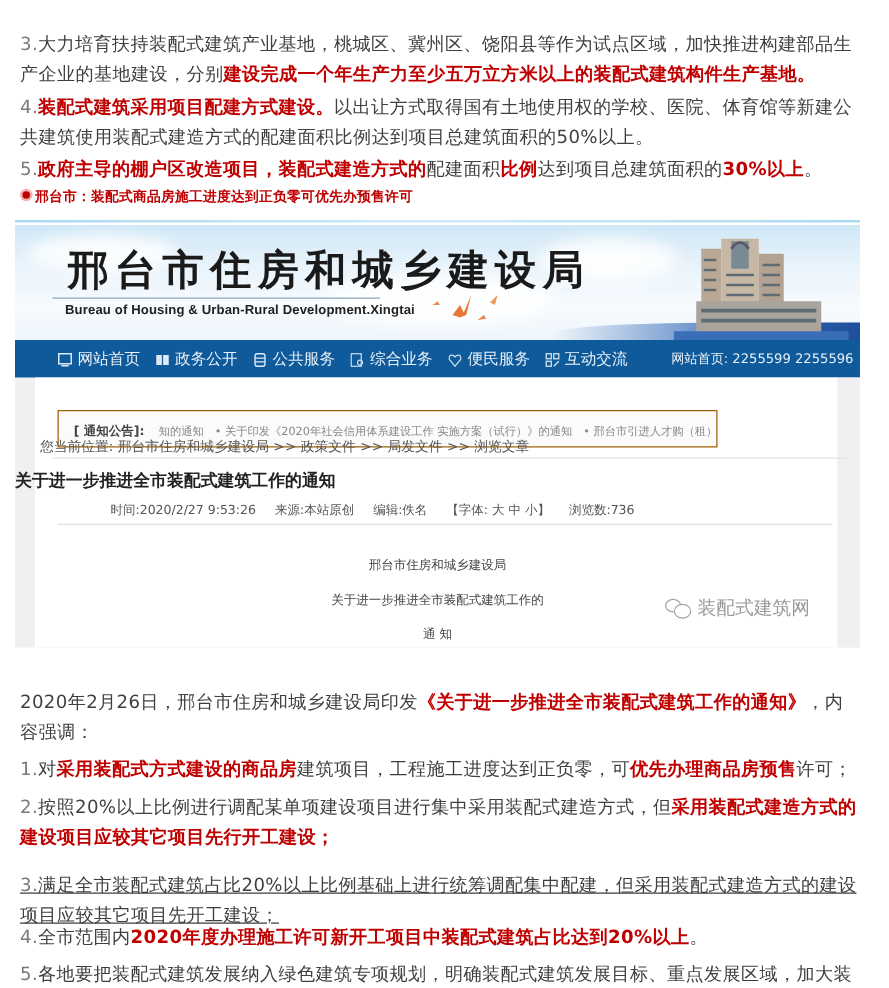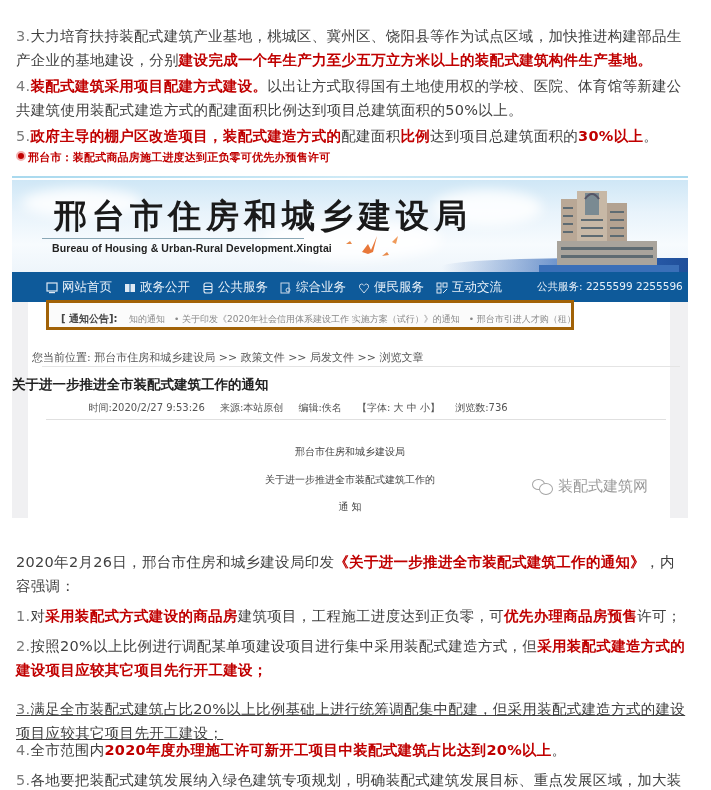--- a/index.html
+++ b/index.html
@@ -25,21 +25,21 @@
     .birds { position: absolute; left: 330px; top: 52px; color: #e8803a; font-size: 14px; }
     .building { position: absolute; left: 527px; top: 5px; width: 140px; height: 87px; }
     .wave { position: absolute; left: 430px; top: 78px; width: 246px; height: 14px; background: linear-gradient(90deg, rgba(40,90,170,0), #2f64b5 70%, #1f4f9a); border-radius: 60% 0 0 0; }
 
     .navbar { position: absolute; left: 0; top: 92px; width: 676px; height: 30px; background: #0e5a9a; color: #e8f0f8; font-size: 12.5px; }
     .nav-item { position: absolute; top: 7px; display: flex; align-items: center; gap: 4px; white-space: nowrap; }
     .nav-item .ic { display: inline-block; width: 12px; height: 12px; color: #dfe9f4; font-size: 11px; line-height: 12px; text-align: center; }
     .nav-hotline { position: absolute; left: 525px; top: 8px; font-size: 10.5px; color: #e8f0f8; white-space: nowrap; }
 
     .content-area { position: absolute; left: 16px; top: 122px; width: 642px; height: 216px; background: #ffffff; }
-    .notice-box { position: absolute; left: 34px; top: 120px; width: 528px; height: 30px; border: 3px solid #a16207; background: #fbfbfb; font-size: 9px; color: #888; white-space: nowrap; overflow: hidden; }
+    .notice-box { position: absolute; left: 34px; top: 148px; width: 528px; height: 30px; border: 1px solid #a16207; background: #fbfbfb; font-size: 9px; color: #888; white-space: nowrap; overflow: hidden; }
     .notice-label { position: absolute; left: 12px; top: 9px; font-weight: bold; color: #444; font-size: 10px; }
     .notice-items { position: absolute; left: 80px; top: 10px; }
     .notice-items span { margin-right: 6px; }
     .breadcrumb { position: absolute; left: 20px; top: 170px; font-size: 11px; color: #555; white-space: nowrap; }
     .bc-rule { position: absolute; left: 30px; top: 186px; width: 638px; height: 1px; background: #e4e4e4; }
     .article-title { position: absolute; left: 0; top: 196px; width: 692px; text-align: left; font-size: 13.5px; font-weight: bold; color: #222; }
     .article-meta { position: absolute; left: 0; top: 221px; width: 572px; text-align: center; font-size: 10px; color: #555; white-space: nowrap; }
     .article-meta span { margin: 0 6px; }
     .meta-rule { position: absolute; left: 34px; top: 239px; width: 620px; height: 1px; background: #e0e0e0; }
     .doc-line { position: absolute; left: 0; width: 676px; text-align: center; font-size: 10px; color: #444; }
@@ -163,21 +163,21 @@
         <svg width="12" height="12" viewBox="0 0 12 12">
             <rect x="1" y="1" width="4" height="4" fill="none" stroke="#dfe9f4"></rect>
             <rect x="7" y="1" width="4" height="4" fill="none" stroke="#dfe9f4"></rect>
             <rect x="1" y="7" width="4" height="4" fill="none" stroke="#dfe9f4"></rect>
             <path d="M7 11 L11 7" stroke="#dfe9f4"></path>
           </svg>
       </span>
       <span>互动交流</span>
     </div>
     <div class="nav-hotline">
-      <span>公共服务:</span>
+      <span>网站首页:</span>
       <span>2255599 2255596</span>
     </div>
   </div>
 
   <div class="content-area"></div>
   <div class="side-strip"></div>
 
   <div class="notice-box">
     <span class="notice-label">[ 通知公告]:</span>
     <div class="notice-items">

